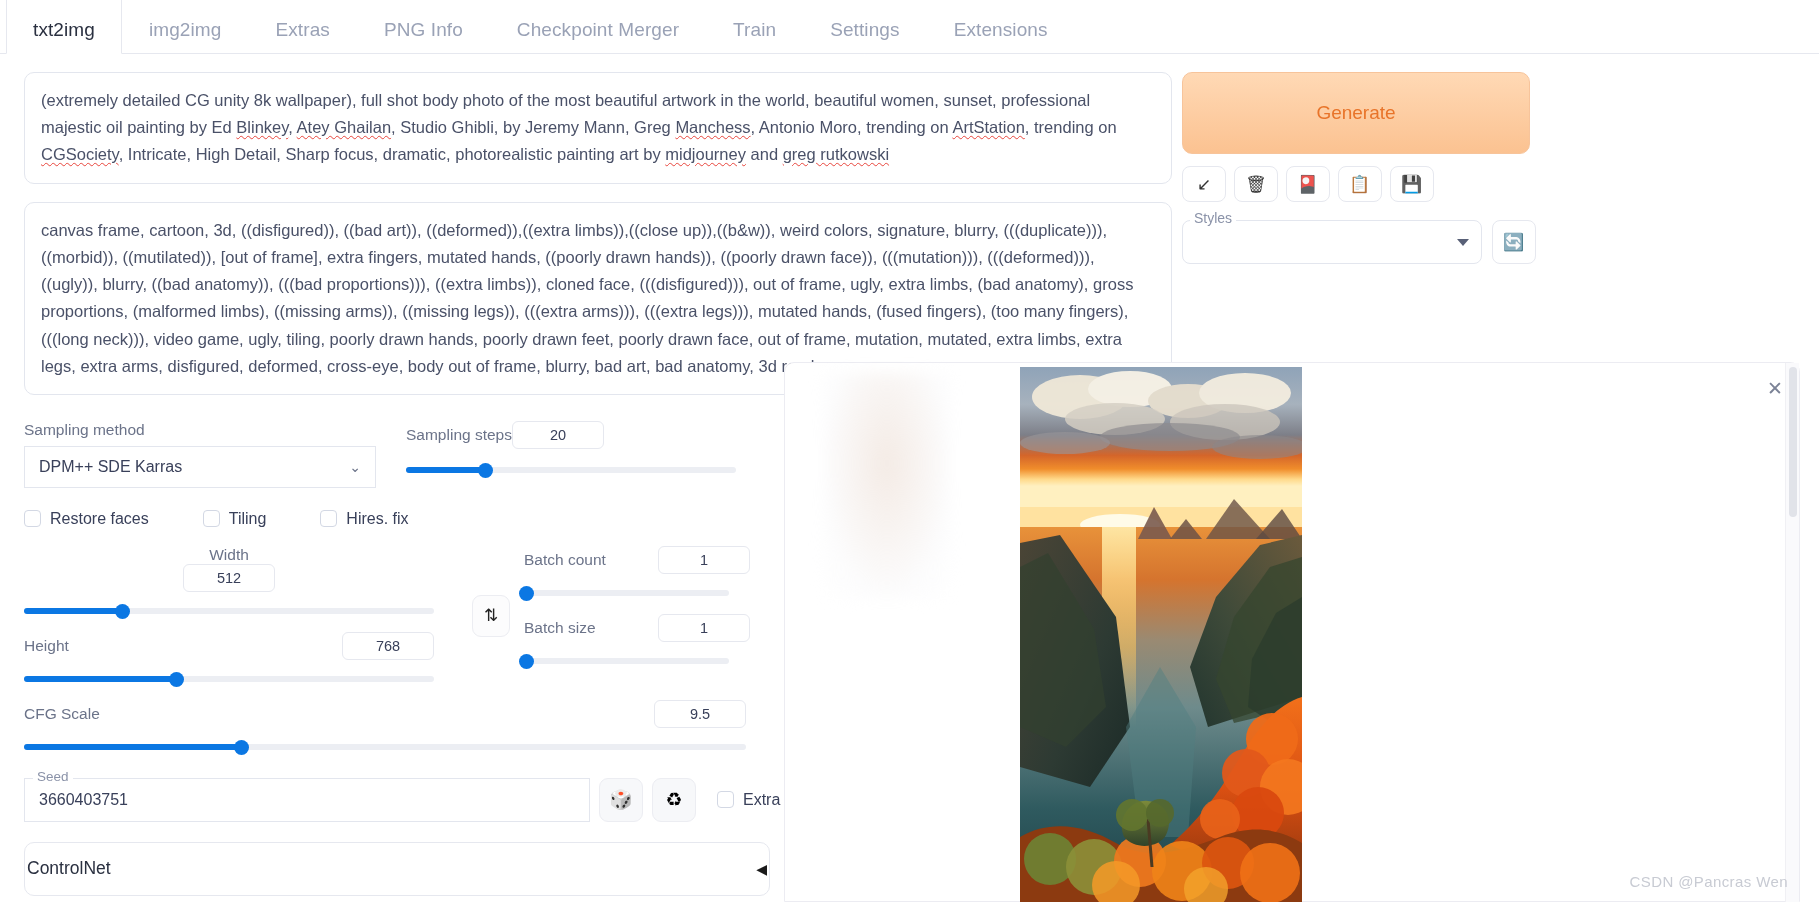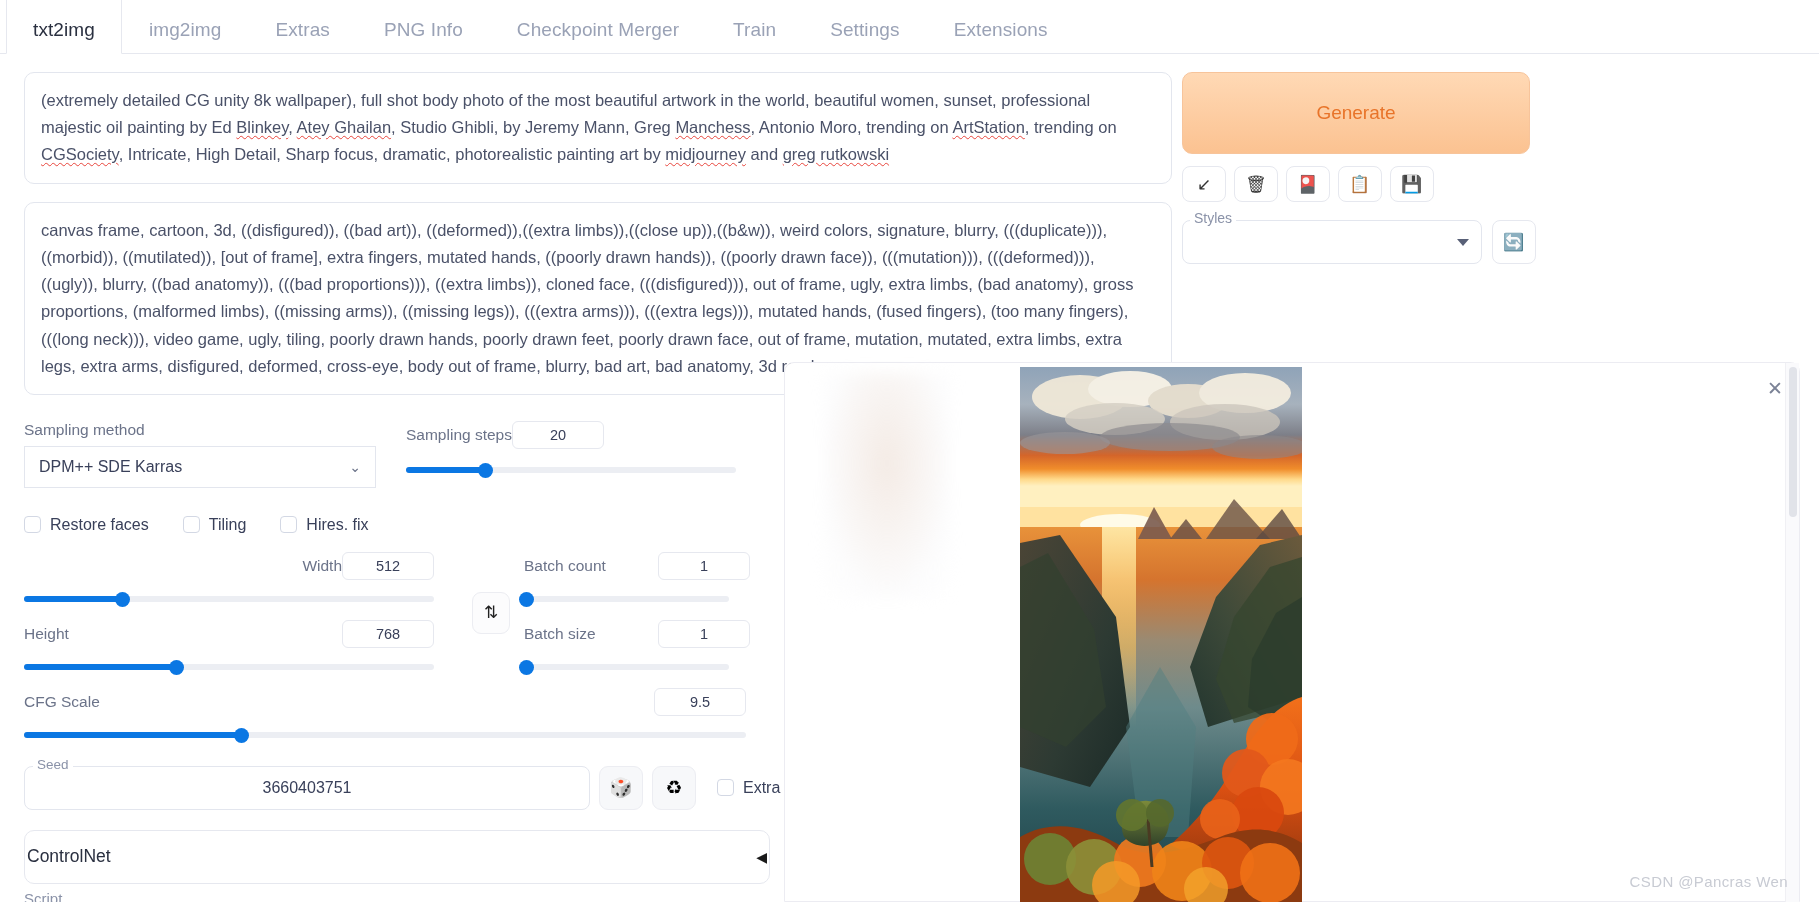--- a/index.html
+++ b/index.html
@@ -112,36 +112,36 @@
     position: absolute; left: 0; right: 0; top: 4px; height: 6px;
     background: #eceef3; border-radius: 4px;
   }
   .fill { position: absolute; left: 0; top: 4px; height: 6px;
     background: #0b77e3; border-radius: 4px; }
   .knob {
     position: absolute; top: 0px; width: 15px; height: 15px;
     background: #0b77e3; border-radius: 50%; margin-left: -7px; cursor: pointer;
   }
 
-  .cbrow { display: flex; align-items: center; gap: 34px; margin-top: 28px; }
+  .cbrow { display: flex; align-items: center; gap: 54px; margin-top: 22px; }
   .cb { display: flex; align-items: center; gap: 9px; cursor: pointer; }
   .cbox { width: 17px; height: 17px; border: 1px solid #d3d8e4;
           border-radius: 4px; background: #fff; }
   .cbtext { font-size: 16px; color: #39405a; }
 
   .seedwrap { position: relative; margin-top: 24px; display:flex; align-items:center; gap:9px;}
   .seed-field { position: relative; width: 566px; }
   .seed-label {
     position: absolute; top: -9px; left: 9px; font-size: 13.5px;
     color: #8a92a8; background: #fff; padding: 0 4px;
   }
   .seed-input {
-    height: 44px; border: 1px solid #e3e6ee; border-radius: 8px;
+    height: 44px; border: 1px solid #e3e6ee; border-radius: 0;
     background: #fff; display: flex; align-items: center;
-    padding: 0 14px; font-size: 16px; color: #39405a; justify-content: center;
+    padding: 0 14px; font-size: 16px; color: #39405a;
   }
   .sq-btn {
     width: 44px; height: 44px; border: 1px solid #ecedf2; border-radius: 9px;
     background: #f7f8fa; display: flex; align-items: center;
     justify-content: center; font-size: 19px; cursor: pointer;
   }
 
   .swap-btn {
     width: 38px; height: 42px; border: 1px solid #ecedf2; border-radius: 9px;
     background: #fcfcfd; display: flex; align-items: center;
@@ -249,21 +249,21 @@
             <span class="cbtext">Tiling</span>
           </div>
           <div class="cb">
             <span class="cbox"></span>
             <span class="cbtext">Hires. fix</span>
           </div>
         </div>
 
         <div class="row" style="margin-top:18px;">
           <div style="width:418px;">
-            <div style="display:flex;align-items:center;justify-content:flex-end;width:410px;">
+            <div style="display:flex;align-items:center;justify-content:flex-start;width:410px;flex-direction:column;">
               <span class="lbl" style="margin:0;">Width</span>
               <div class="num-box">512</div>
             </div>
             <div class="slider-wrap" style="width:410px;margin-top:12px;">
               <div class="track"></div>
               <div class="fill" style="width:24%"></div>
               <div class="knob" style="left:24%"></div>
             </div>
             <div style="display:flex;align-items:center;justify-content:space-between;width:410px;margin-top:14px;">
               <span class="lbl" style="margin:0;">Height</span>

